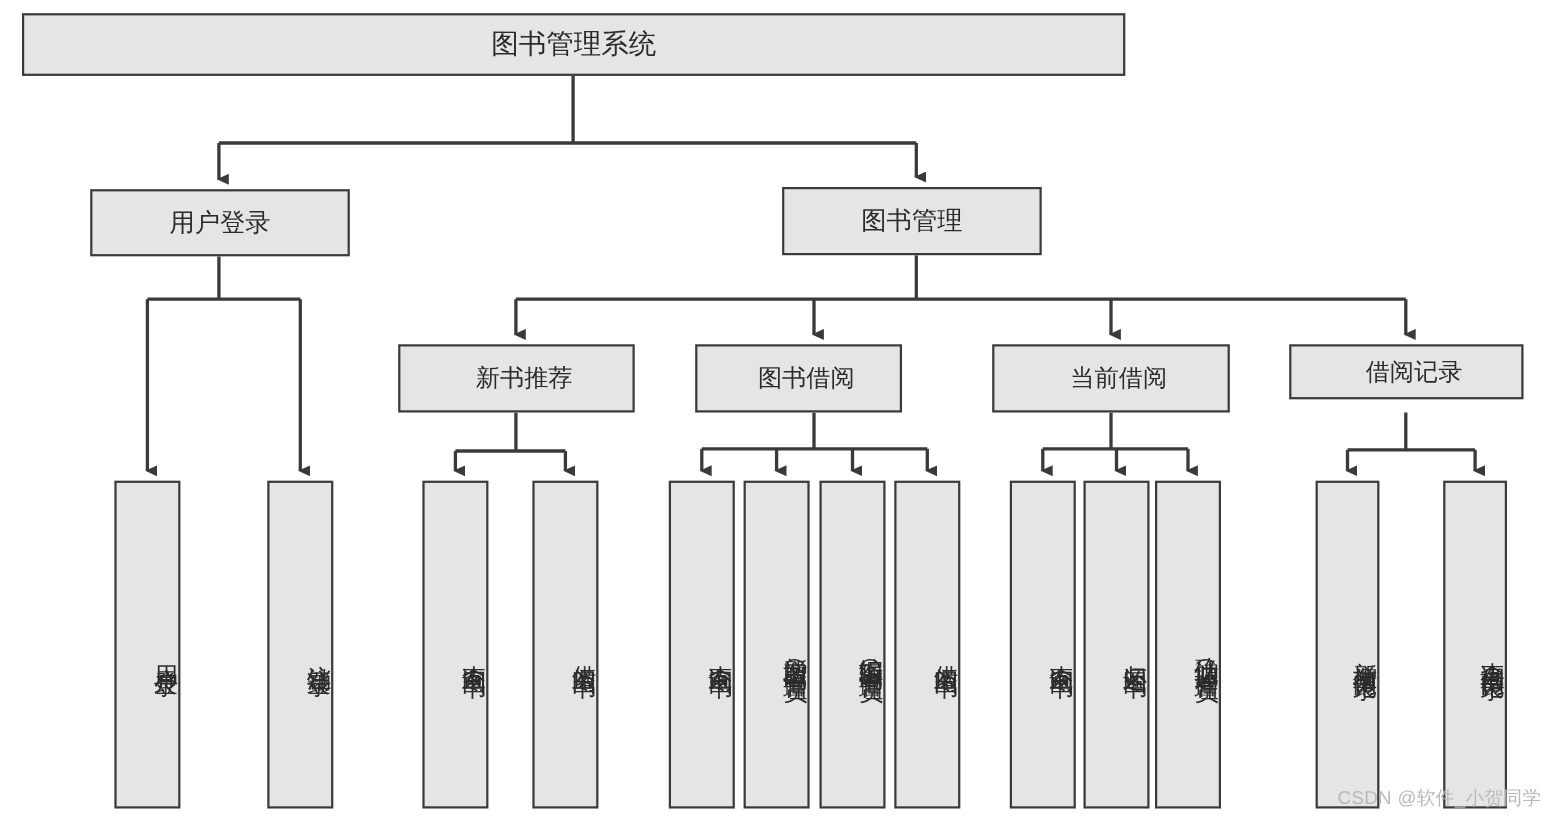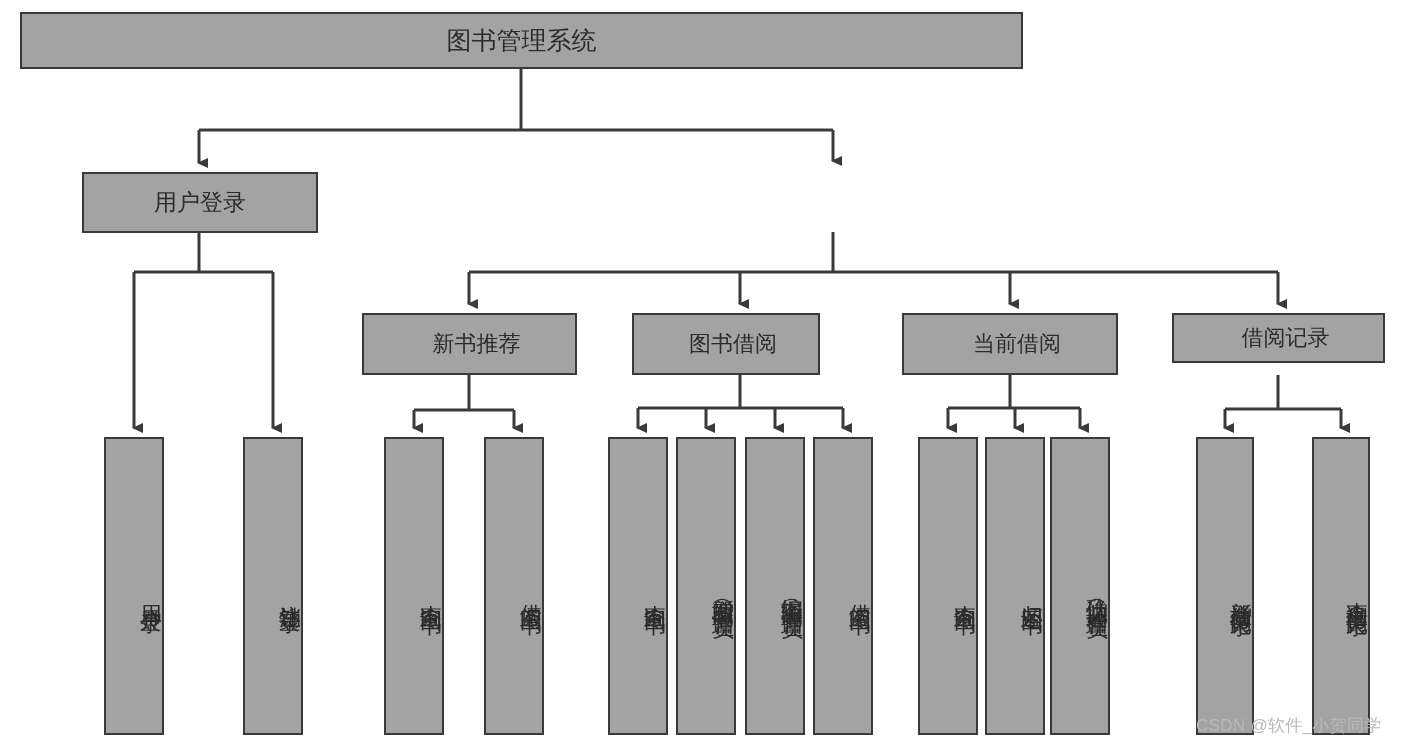--- a/index.html
+++ b/index.html
@@ -16,21 +16,21 @@
   }
   svg#wires{
     position:absolute;
     left:0; top:0;
     width:1405px; height:747px;
     pointer-events:none;
   }
   .node{
     position:absolute;
     box-sizing:border-box;
-    background:#a3a3a3;
+    background:#e5e5e5;
     border:2.5px solid #3a3a3a;
     display:flex;
     align-items:center;
     justify-content:center;
     color:#2b2b2b;
   }
   .node .lbl{
     display:block;
     white-space:nowrap;
     line-height:1.1;
@@ -57,20 +57,21 @@
     align-items:flex-start;
   }
   #watermark{
     position:absolute;
     left:1196px;
     top:714px;
     font-size:17px;
     color:#b9b9b9;
     white-space:nowrap;
     letter-spacing:0.3px;
+    padding-left:20px;
   }
 </style>
 </head>
 <body>
 
 <div id="stage">
 
   <svg id="wires" viewBox="0 0 1405 747" xmlns="http://www.w3.org/2000/svg">
     <defs>
       <marker id="ah" markerWidth="12" markerHeight="12" refX="5" refY="9" orient="auto" markerUnits="userSpaceOnUse">
@@ -122,20 +123,23 @@
   </svg>
 
   <div class="node root" style="left:20px;top:12px;width:1003px;height:57px;">
     <span class="lbl">图书管理系统</span>
   </div>
 
   <div class="node lvl1" style="left:82px;top:172px;width:236px;height:61px;">
     <span class="lbl">用户登录</span>
   </div>
 
+  <div class="node lvl1" style="left:711px;top:170px;width:236px;height:62px;">
+    <span class="lbl">图书管理</span>
+  </div>
 
   <div class="node lvl2" style="left:362px;top:313px;width:215px;height:62px;">
     <span class="lbl">新书推荐</span>
   </div>
 
   <div class="node lvl2" style="left:632px;top:313px;width:188px;height:62px;">
     <span class="lbl">图书借阅</span>
   </div>
 
   <div class="node lvl2" style="left:902px;top:313px;width:216px;height:62px;">

